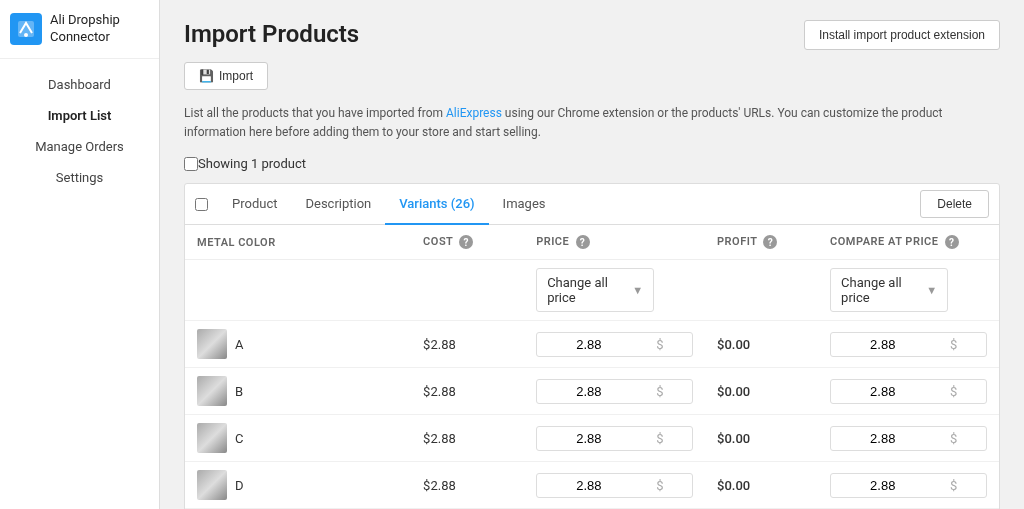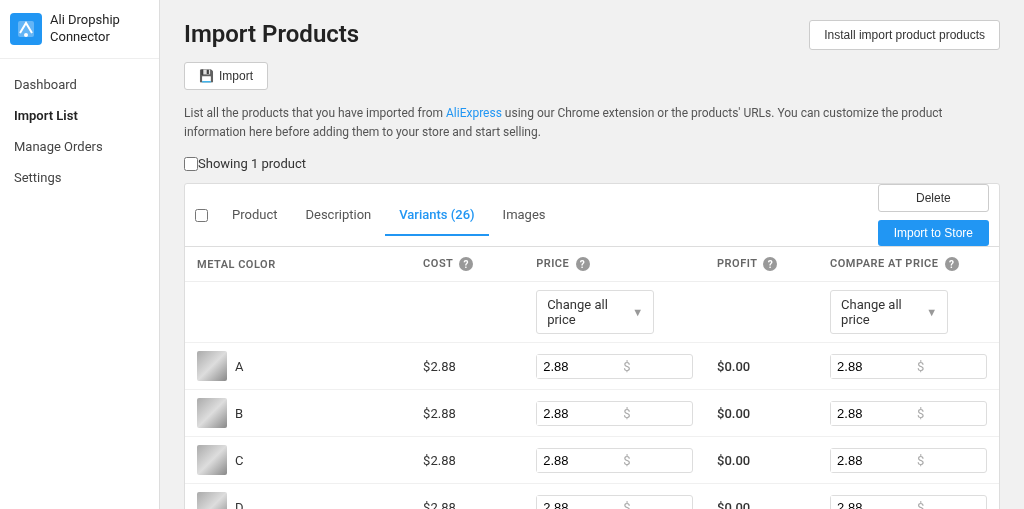--- a/index.html
+++ b/index.html
@@ -38,20 +38,21 @@
       color: #222;
     }
     .sidebar-nav {
       padding: 10px 0;
     }
     .sidebar-nav-item {
       padding: 8px 14px;
       color: #444;
       cursor: pointer;
       font-size: 13px;
+      text-align: center;
     }
     .sidebar-nav-item.active { font-weight: 600; color: #222; }
 
     
     .main {
       flex: 1;
       background: #f1f1f1;
       overflow-y: auto;
       padding: 20px 24px;
     }
@@ -207,20 +208,21 @@
       border: 1px solid #ddd;
       border-radius: 3px;
       background: #fff;
     }
     .price-input-wrap input {
       border: none;
       outline: none;
       padding: 4px 6px;
       width: 80px;
       font-size: 13px;
+      margin-left: 33px;
     }
     .price-input-suffix {
       padding: 4px 6px;
       color: #aaa;
       font-size: 13px;
     }
 
     .change-all-dropdown {
       display: flex;
       align-items: center;
@@ -299,21 +301,21 @@
     <div class="sidebar-nav-item active">Import List</div>
     <div class="sidebar-nav-item">Manage Orders</div>
     <div class="sidebar-nav-item">Settings</div>
   </nav>
 </aside>
 
 <main class="main">
 
   <div class="page-header">
     <h1 class="page-title">Import Products</h1>
-    <button class="install-btn">Install import product products</button>
+    <button class="install-btn">Install import product extension</button>
   </div>
 
   <div class="import-btn-wrap">
     <button class="import-btn">
       <span>💾</span>
       <span>Import</span>
     </button>
   </div>
 
   <p class="description-text">
@@ -328,21 +330,20 @@
   <div class="product-card">
 
     <div class="tabs-row">
       <input type="checkbox" style="">
       <div class="tab">Product</div>
       <div class="tab">Description</div>
       <div class="tab active">Variants (26)</div>
       <div class="tab">Images</div>
       <div class="tabs-actions">
         <button class="delete-btn">Delete</button>
-        <button class="import-store-btn">Import to Store</button>
       </div>
     </div>
 
     <table class="variants-table">
       <thead>
         <tr>
           <th class="col-metal">
             <span>METAL COLOR</span>
           </th>
           <th class="col-cost">

